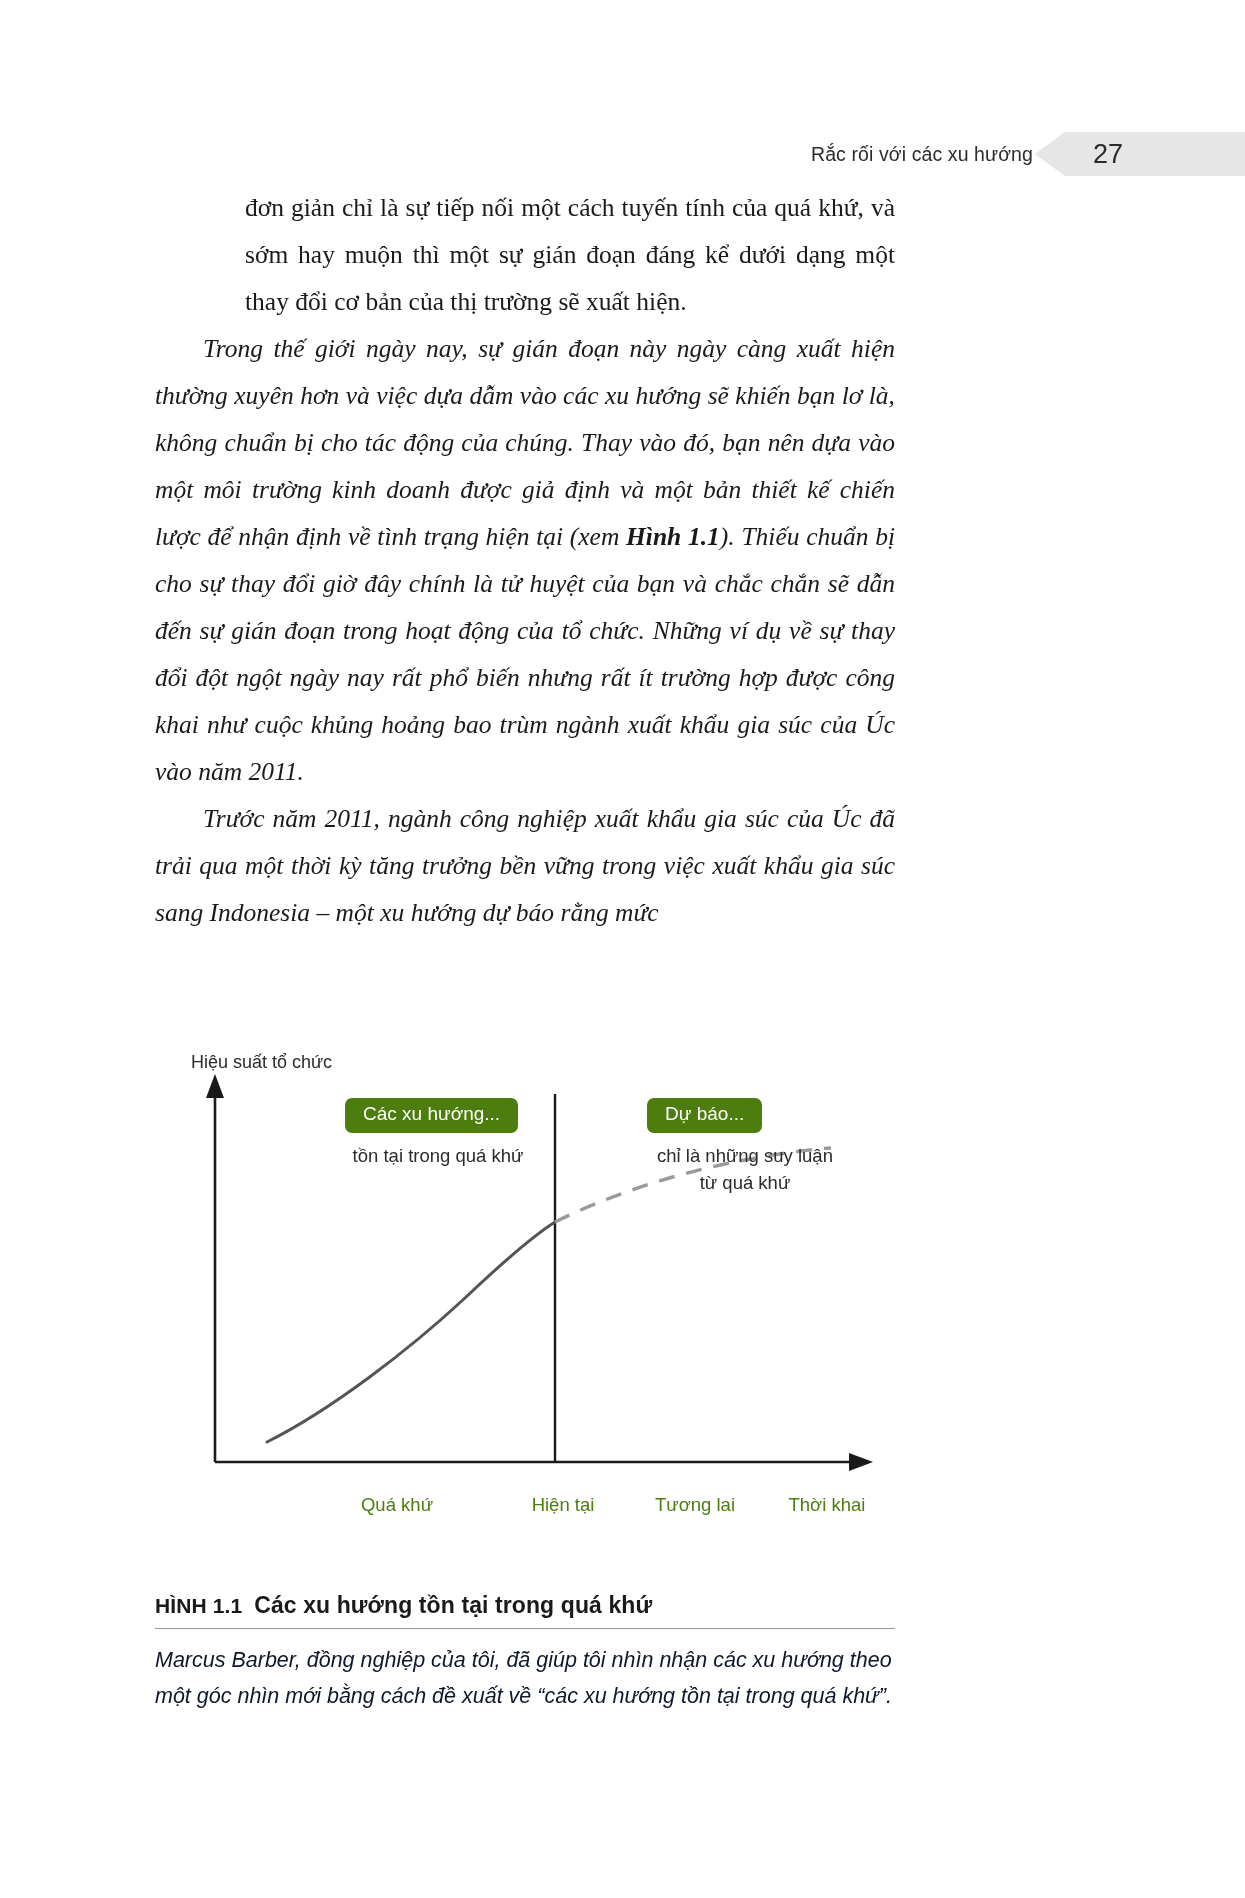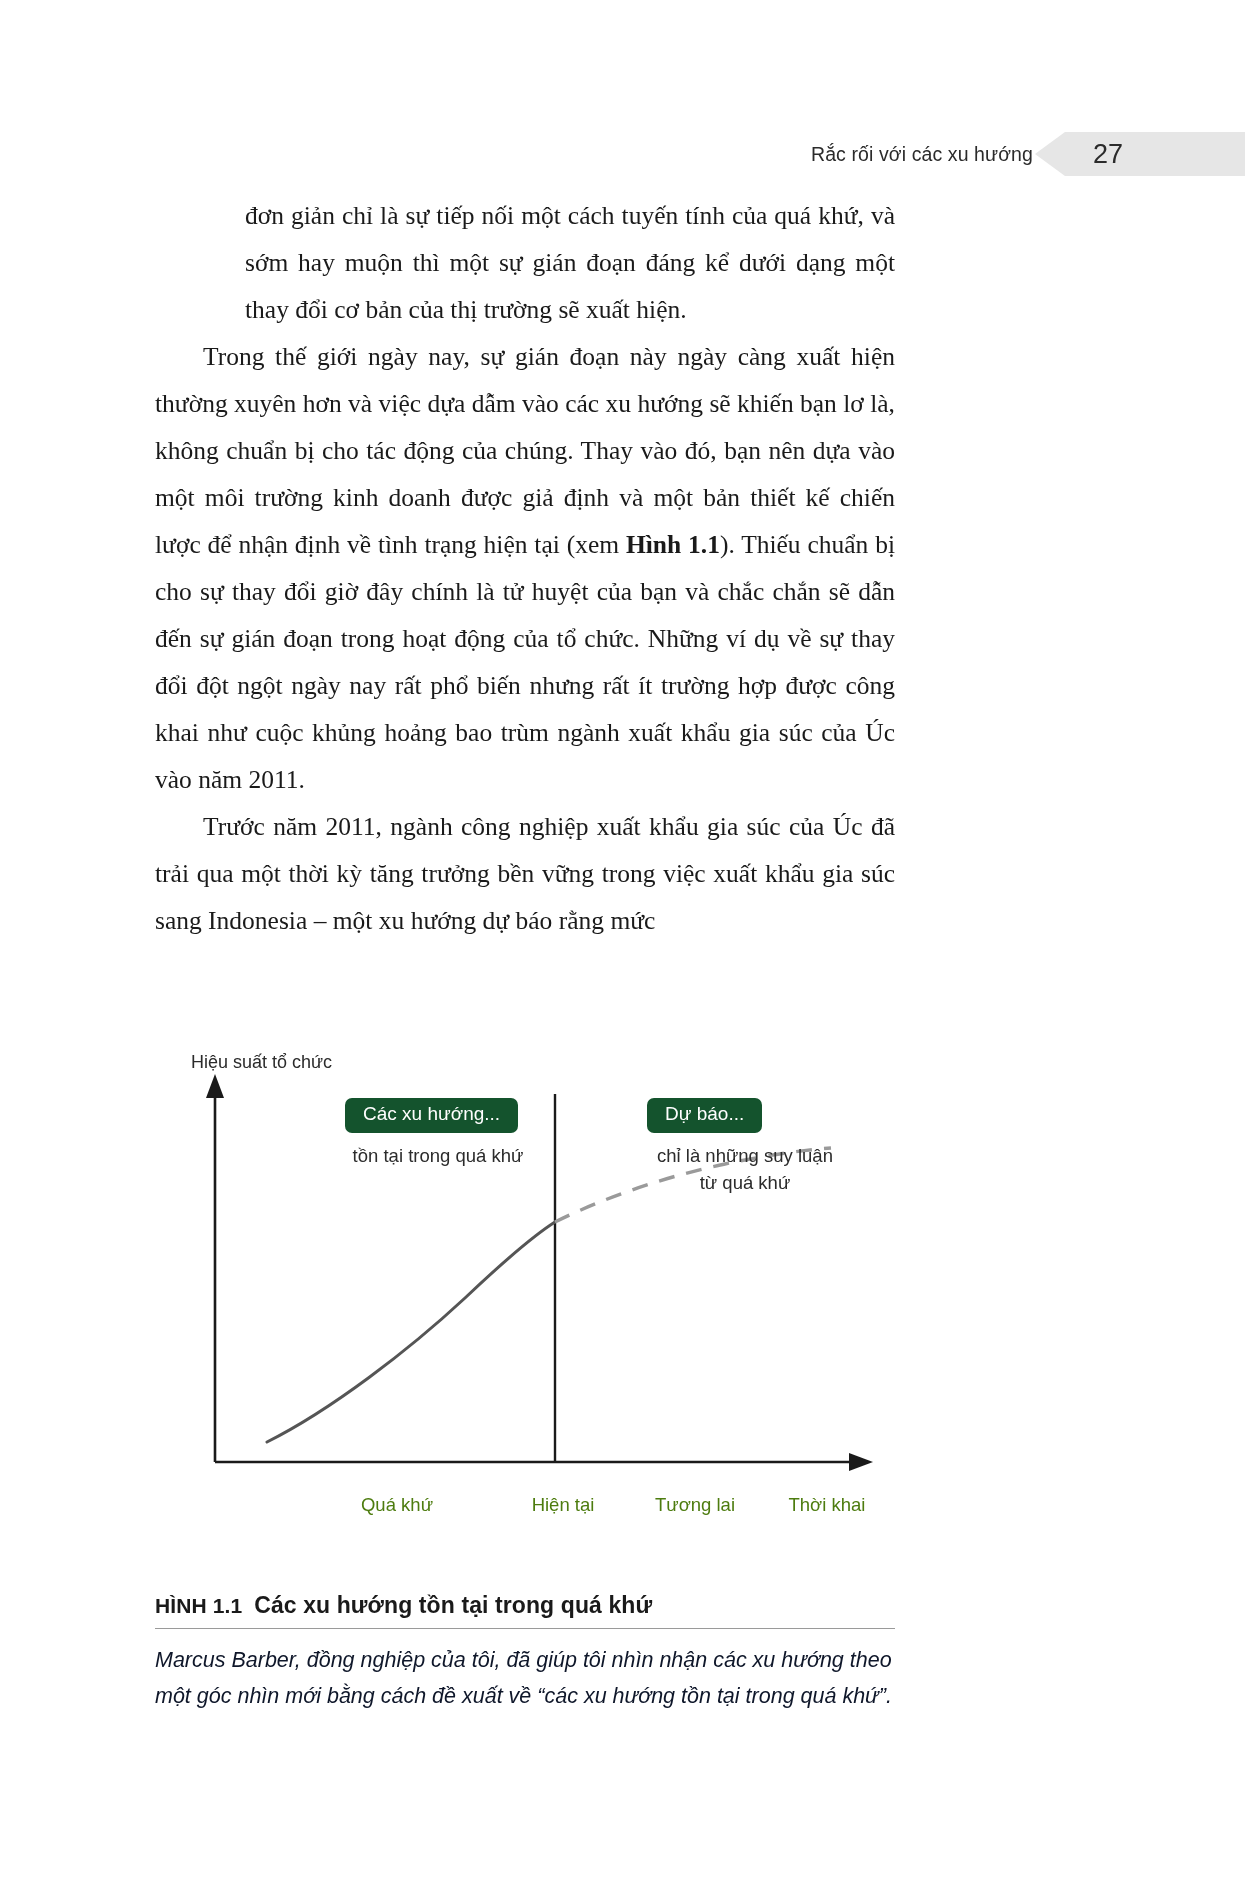--- a/index.html
+++ b/index.html
@@ -75,40 +75,41 @@
     height: 44px;
     line-height: 44px;
     font-family: "Liberation Sans", "DejaVu Sans", sans-serif;
     font-size: 27px;
     color: #2b2b2b;
   }
 
   
   .content {
     position: absolute;
-    top: 192px;
+    top: 184px;
     left: 155px;
     width: 740px;
   }
   p.body {
     margin: 0;
     font-size: 25.5px;
     line-height: 47px;
     text-align: justify;
     text-justify: inter-word;
     hyphens: none;
   }
   p.body.cont {
     padding-left: 90px;
   }
   p.body.indent {
     text-indent: 48px;
   }
   p.body + p.body {
     margin-top: 0;
+    font-style: italic;
   }
   .bold { font-weight: bold; }
 
   
   .figure {
     position: absolute;
     top: 1050px;
     left: 155px;
     width: 740px;
     height: 500px;
@@ -123,21 +124,21 @@
     font-size: 18px;
     color: #2b2b2b;
     white-space: nowrap;
   }
 
   .badge {
     position: absolute;
     font-family: "Liberation Sans", "DejaVu Sans", sans-serif;
     font-size: 19px;
     color: #ffffff;
-    background: #14532d;
+    background: #4d7c0f;
     border-radius: 7px;
     padding: 6px 18px 8px 18px;
     white-space: nowrap;
     line-height: 1.1;
     text-align: right;
   }
   .badge-trends { left: 190px; top: 48px; }
   .badge-forecast { left: 492px; top: 48px; }
 
   .ann {

